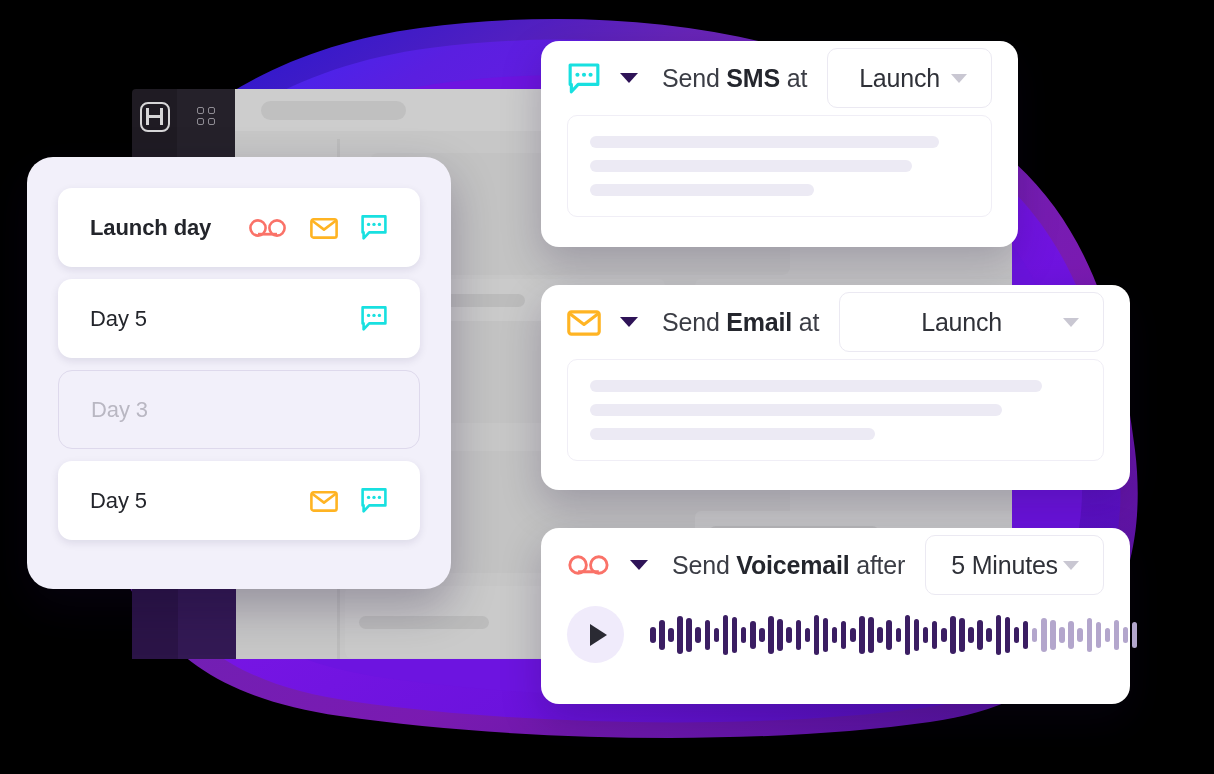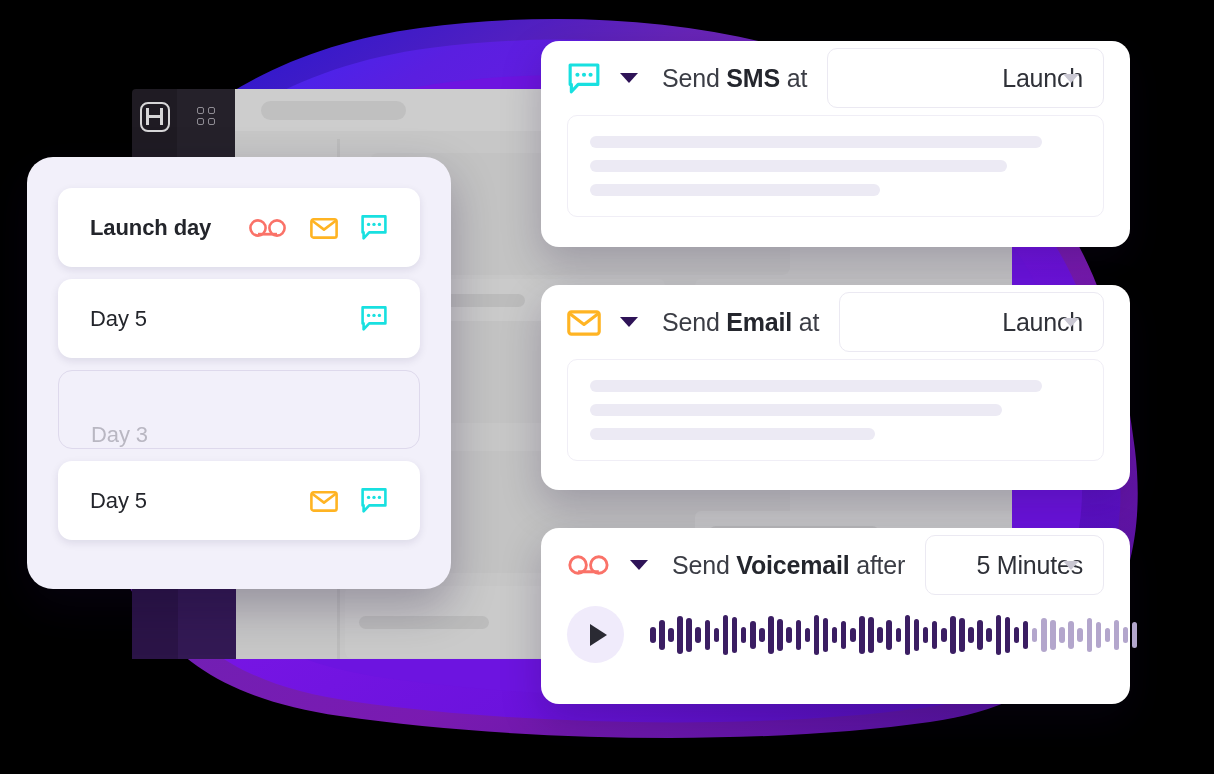--- a/index.html
+++ b/index.html
@@ -199,21 +199,20 @@
     border-radius: 14px;
     box-shadow: 0 3px 9px rgba(30,15,70,0.10);
     display: flex;
     align-items: center;
     padding: 0 32px;
   }
   .day-item.empty {
     background: transparent;
     box-shadow: none;
     border: 1.4px solid #ded9ec;
-    align-items: flex-end;
   }
   .day-label {
     font-size: 22px;
     color: #23252b;
     letter-spacing: -0.1px;
   }
   .day-label.strong { font-weight: 700; }
   .day-label.muted { color: #b9b7c2; }
   .day-icons {
     margin-left: auto;
@@ -226,21 +225,21 @@
   .ico { display: block; }
 
   
   .fcard {
     position: absolute;
     background: #ffffff;
     border-radius: 18px;
     box-shadow: 0 16px 40px rgba(22,10,55,0.22);
     z-index: 8;
   }
-  #card-sms   { left: 541px; top: 41px;  width: 589px; height: 206px; }
+  #card-sms   { left: 541px; top: 41px;  width: 477px; height: 206px; }
   #card-email { left: 541px; top: 285px; width: 589px; height: 205px; }
   #card-vm    { left: 541px; top: 528px; width: 589px; height: 176px; }
 
   .fcard-head {
     display: flex;
     align-items: center;
     padding: 0 26px;
     height: 74px;
     gap: 0;
   }
@@ -268,21 +267,21 @@
     height: 60px;
     border: 1.4px solid #ebe9f2;
     border-radius: 10px;
     display: flex;
     align-items: center;
     position: relative;
     background: #fff;
   }
   .select-value {
     flex: 1;
-    text-align: right;
+    text-align: center;
     font-size: 25px;
     color: #2f3138;
     letter-spacing: -0.2px;
     padding-right: 20px;
   }
   .caret-grey {
     position: absolute;
     right: 24px;
     width: 0; height: 0;
     border-left: 8px solid transparent;

